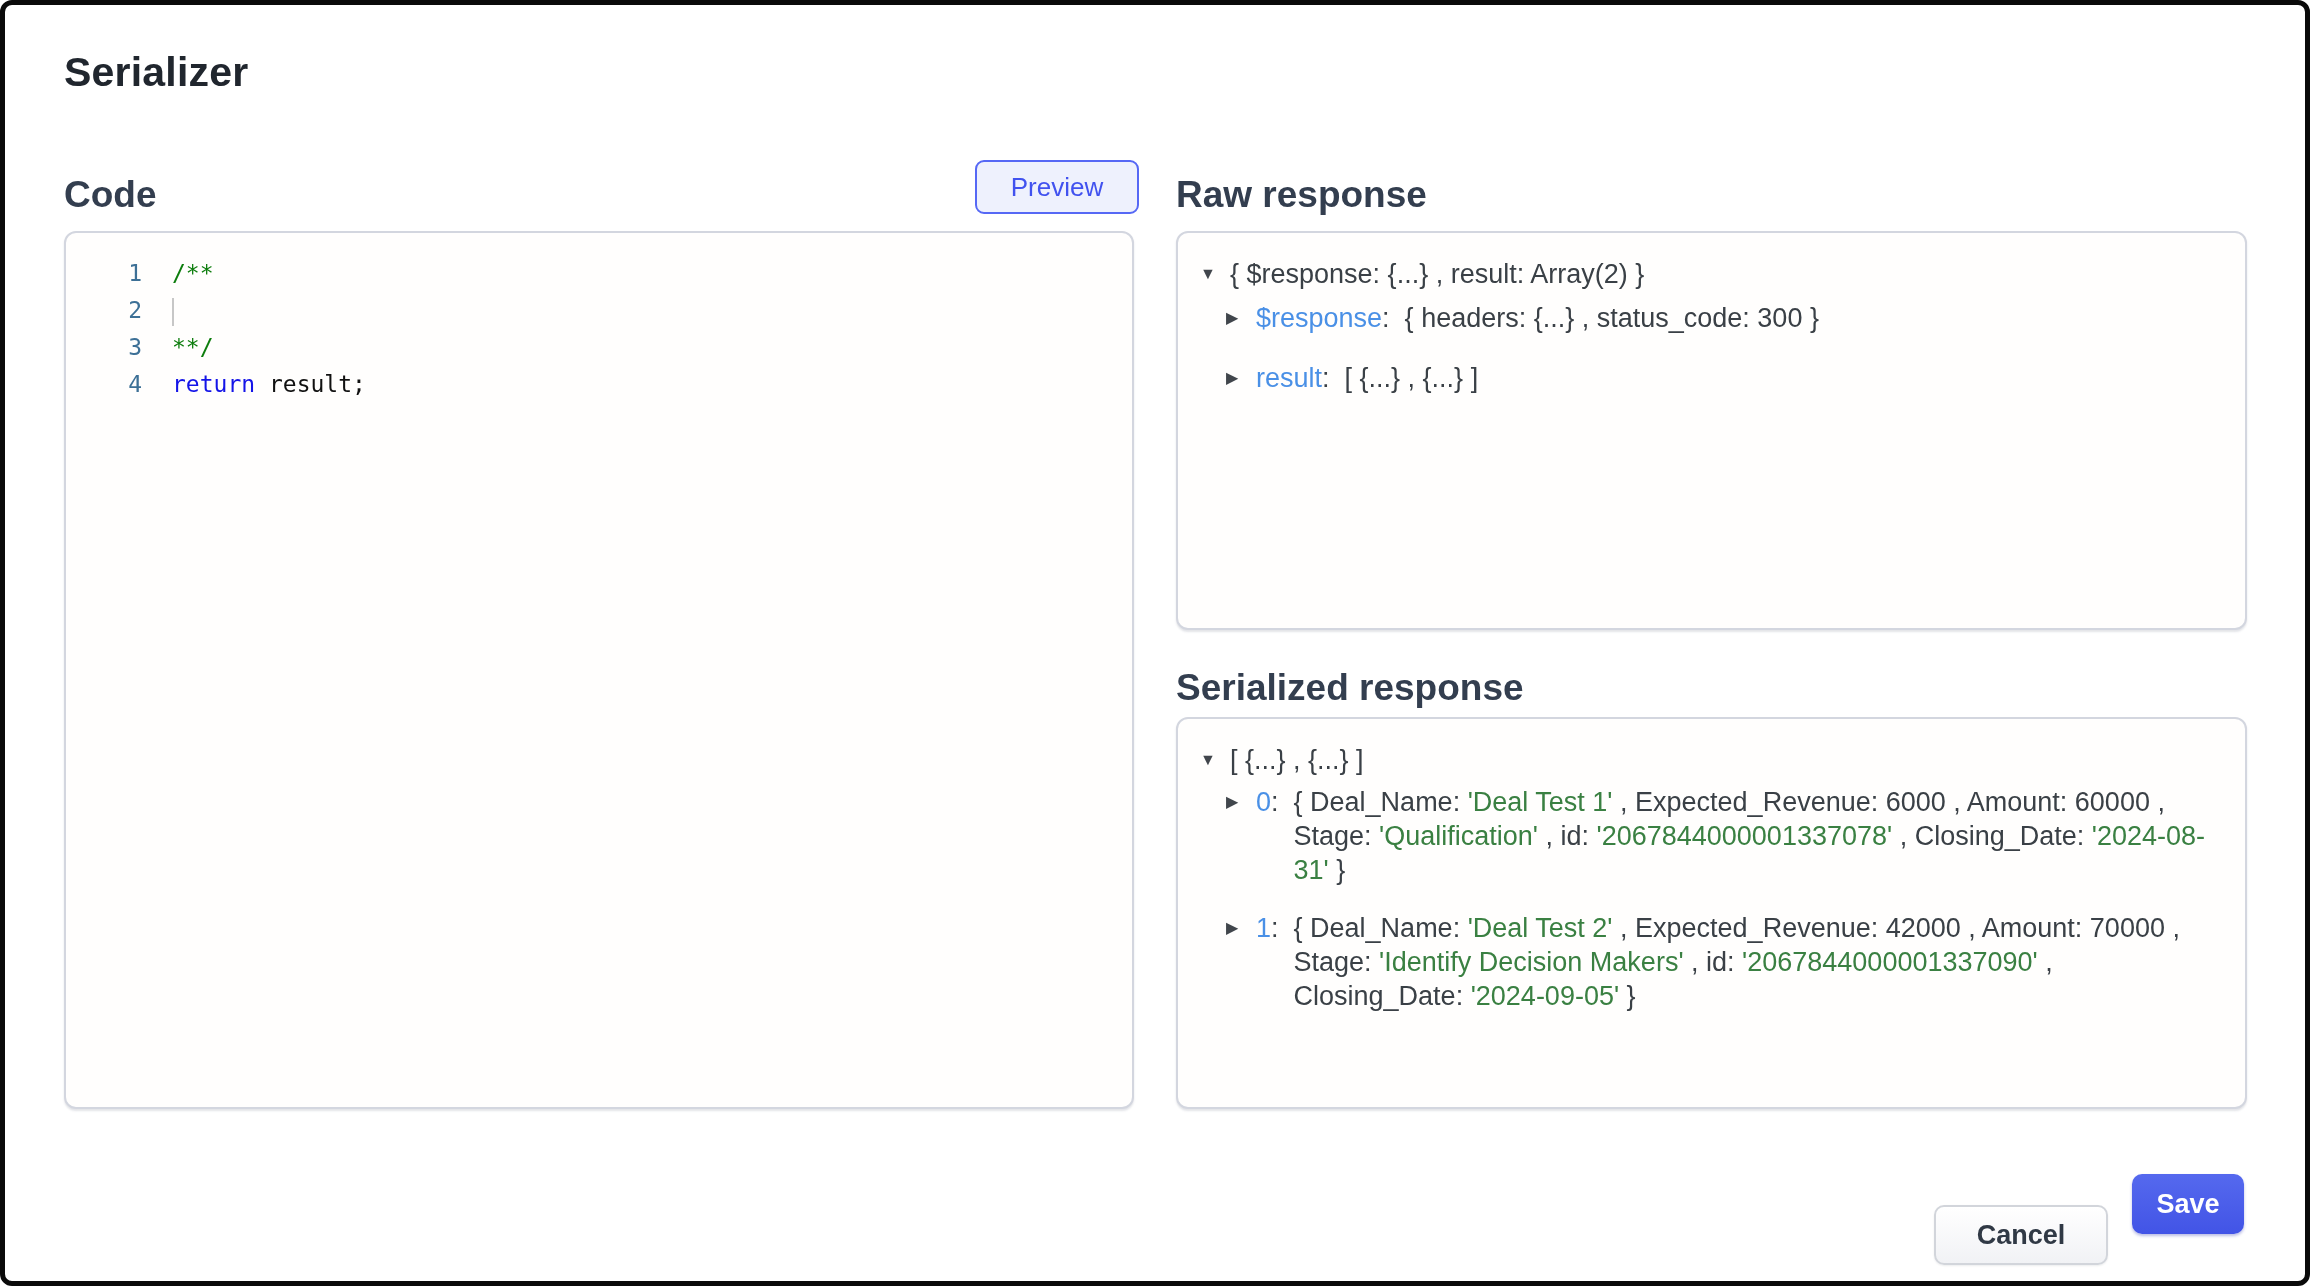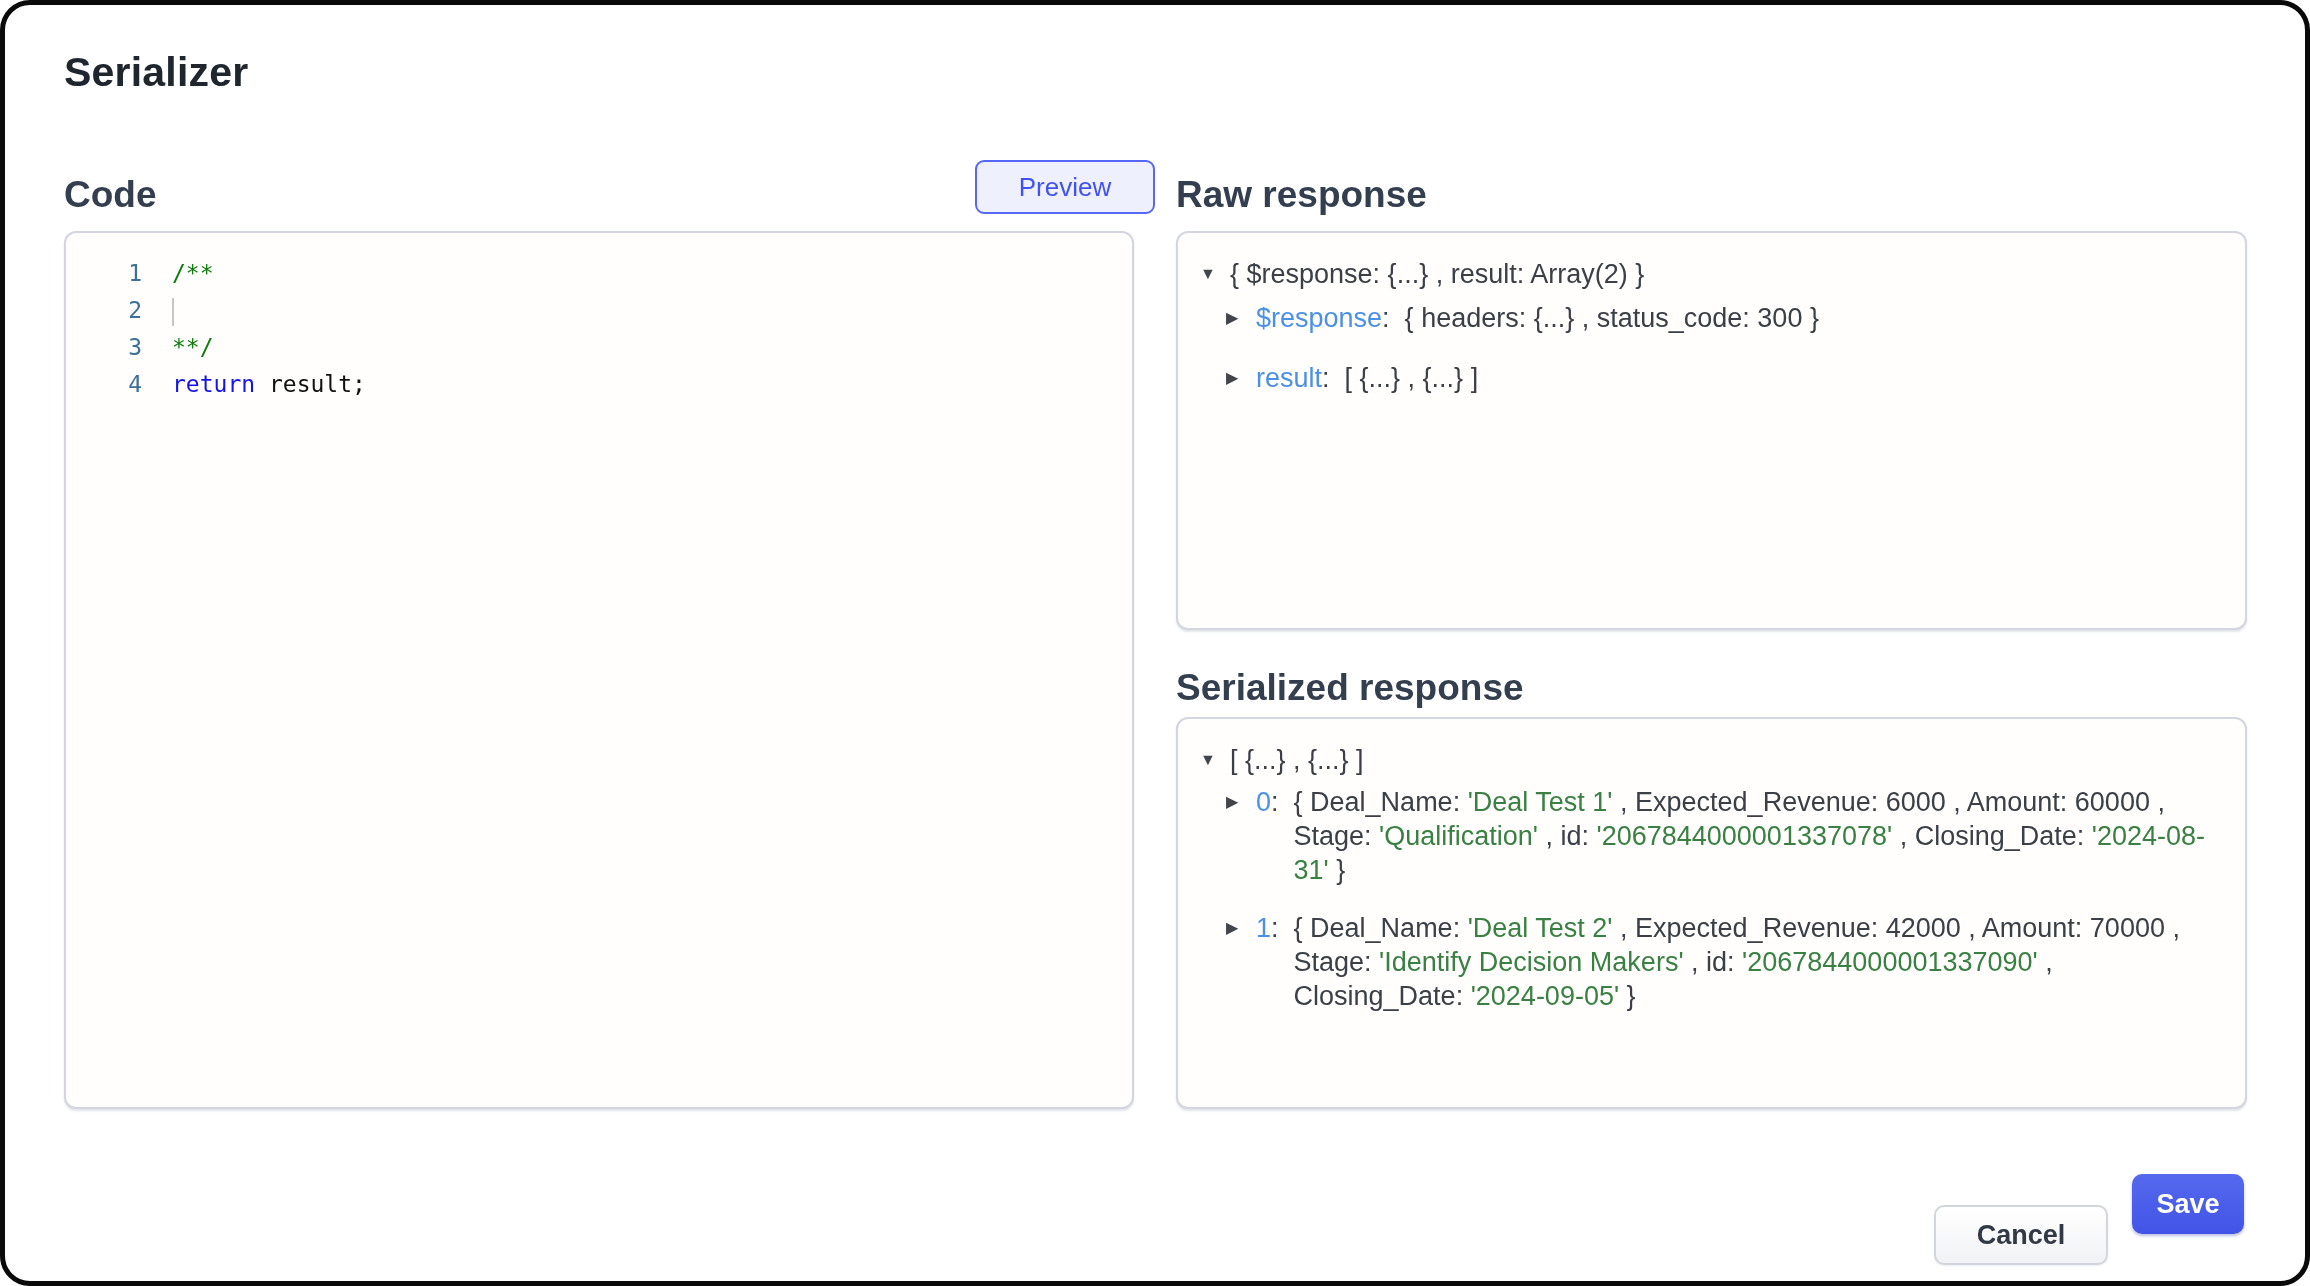--- a/index.html
+++ b/index.html
@@ -13,36 +13,36 @@
     --panel-border:#d3d6df;
   }
   *{box-sizing:border-box;}
   html,body{margin:0;padding:0;background:#ffffff;}
   body{
     width:2310px;height:1286px;position:relative;
     font-family:"Liberation Sans",sans-serif;
   }
   .frame{
     position:absolute;inset:0;
-    border:5px solid #0a0a0a;border-radius:30px;
+    border:5px solid #0a0a0a;border-radius:12px;
     background:#ffffff;overflow:hidden;
   }
   .title{
     position:absolute;left:59px;top:44px;
     font-size:41px;font-weight:700;color:#20262e;letter-spacing:.2px;
   }
   .section-label{
     position:absolute;font-size:37px;font-weight:700;color:var(--heading);
   }
   .code-label{left:59px;top:169px;}
   .raw-label{left:1171px;top:169px;}
   .ser-label{left:1171px;top:662px;text-align:center;}
 
   .preview-btn{
-    position:absolute;left:970px;top:155px;width:180px;height:54px;
+    position:absolute;left:970px;top:155px;width:164px;height:54px;
     border:2px solid #5668f5;border-radius:9px;background:#eef1fd;
     color:#4152ef;font-size:26px;font-weight:500;
     font-family:"Liberation Sans",sans-serif;
     display:flex;align-items:center;justify-content:center;cursor:pointer;
   }
 
   .panel{
     position:absolute;background:#fffefd;
     border:2px solid var(--panel-border);border-radius:12px;
     box-shadow:0 2px 2px rgba(100,105,130,.18);

